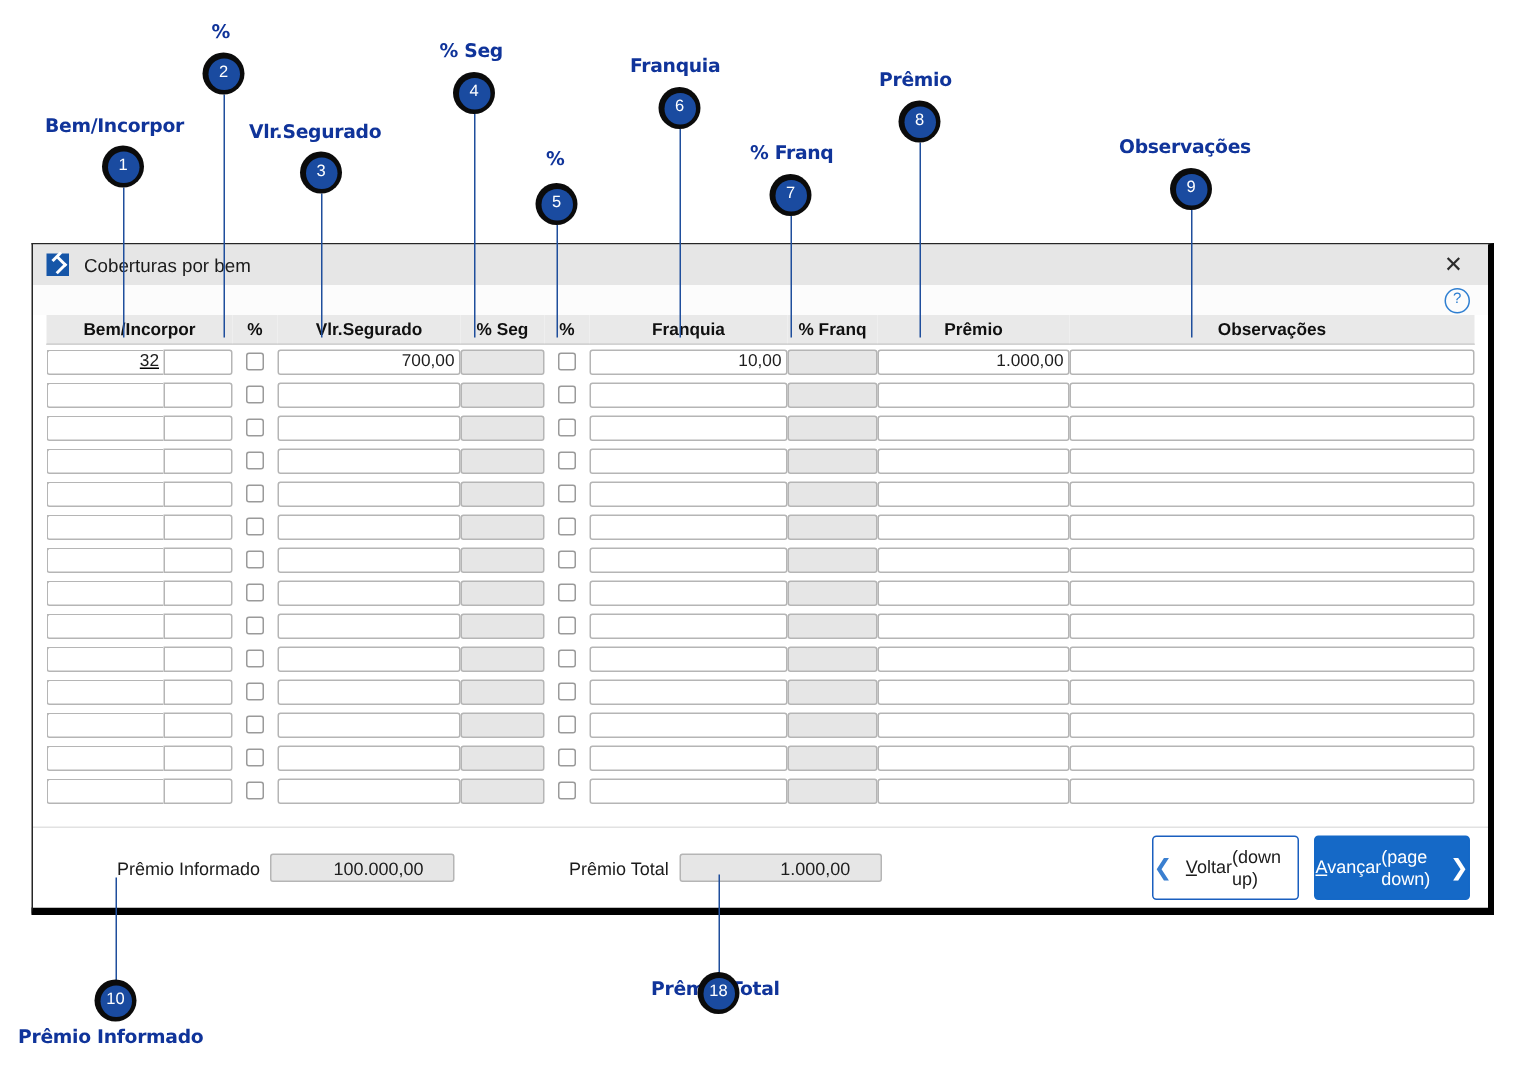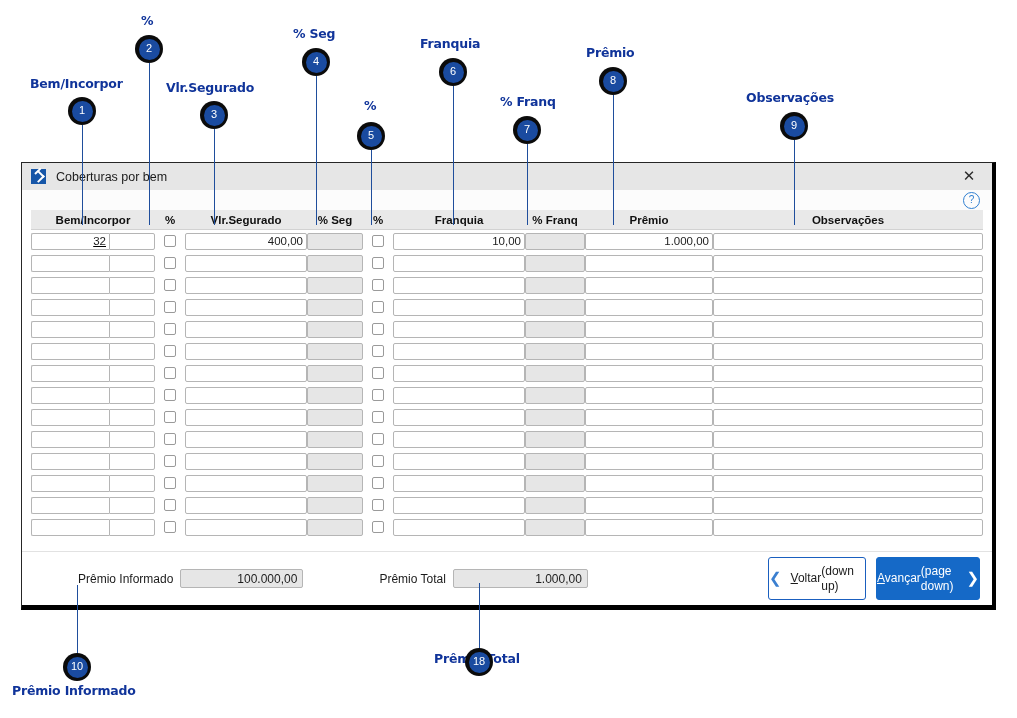--- a/index.html
+++ b/index.html
@@ -172,21 +172,21 @@
   }
   .ftfield{display:flex;align-items:center;}
   .ftlabel{
     font-size:12px;color:#1b1b1b;margin-right:7px;
     font-family:"Liberation Sans", sans-serif;
   }
   .ftinput{
     height:19px;border:1px solid #b5b5b5;border-radius:2px;
     background:#e6e6e6;color:#1d1d1d;font-size:12px;
     display:flex;align-items:center;justify-content:flex-end;
-    padding:0 5px;box-sizing:border-box;
+    padding:0 20px;box-sizing:border-box;
     font-family:"Liberation Sans", sans-serif;
   }
   .btn{
     height:43px;
     border-radius:3px;
     display:flex;align-items:center;justify-content:center;
     font-size:12px;
     font-family:"Liberation Sans", sans-serif;
     box-sizing:border-box;
     gap:9px;
@@ -252,21 +252,21 @@
                 <div class="cellbox num">32</div>
                 <div class="cellbox "></div>
               </div>
             </td>
             <td class="cellpad">
               <div>
                 <div class="chk"></div>
               </div>
             </td>
             <td class="cellpad">
-              <div class="cellbox num">400,00</div>
+              <div class="cellbox num">700,00</div>
             </td>
             <td class="cellpad">
               <div class="cellbox num ro"></div>
             </td>
             <td class="cellpad">
               <div>
                 <div class="chk"></div>
               </div>
             </td>
             <td class="cellpad">

